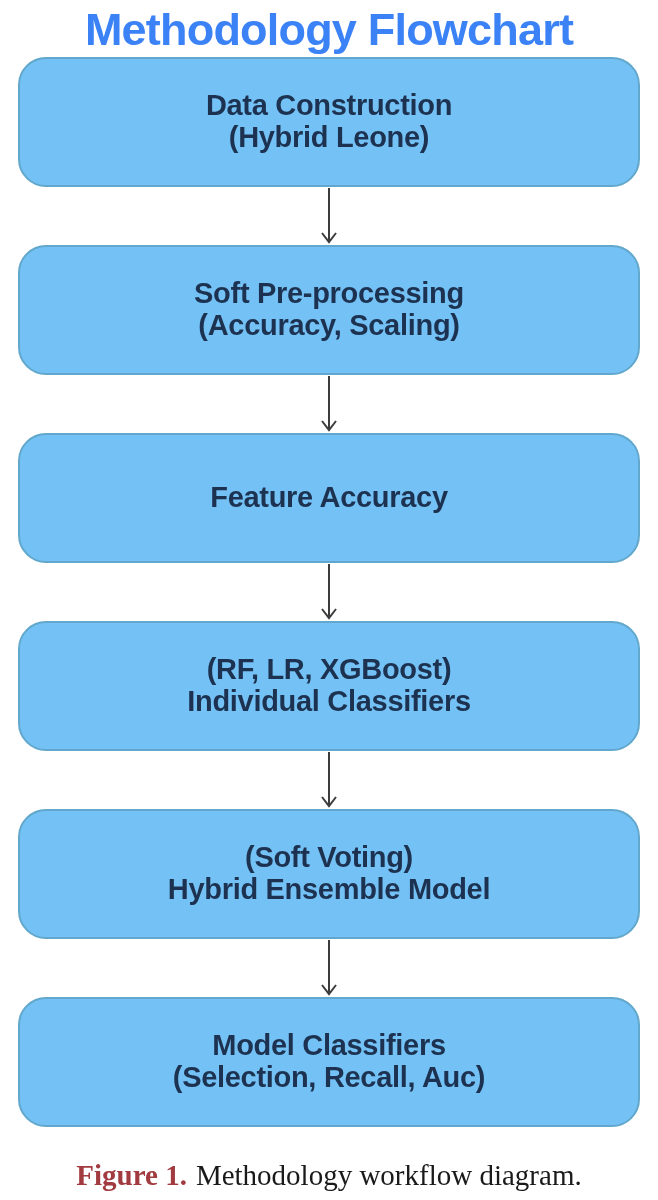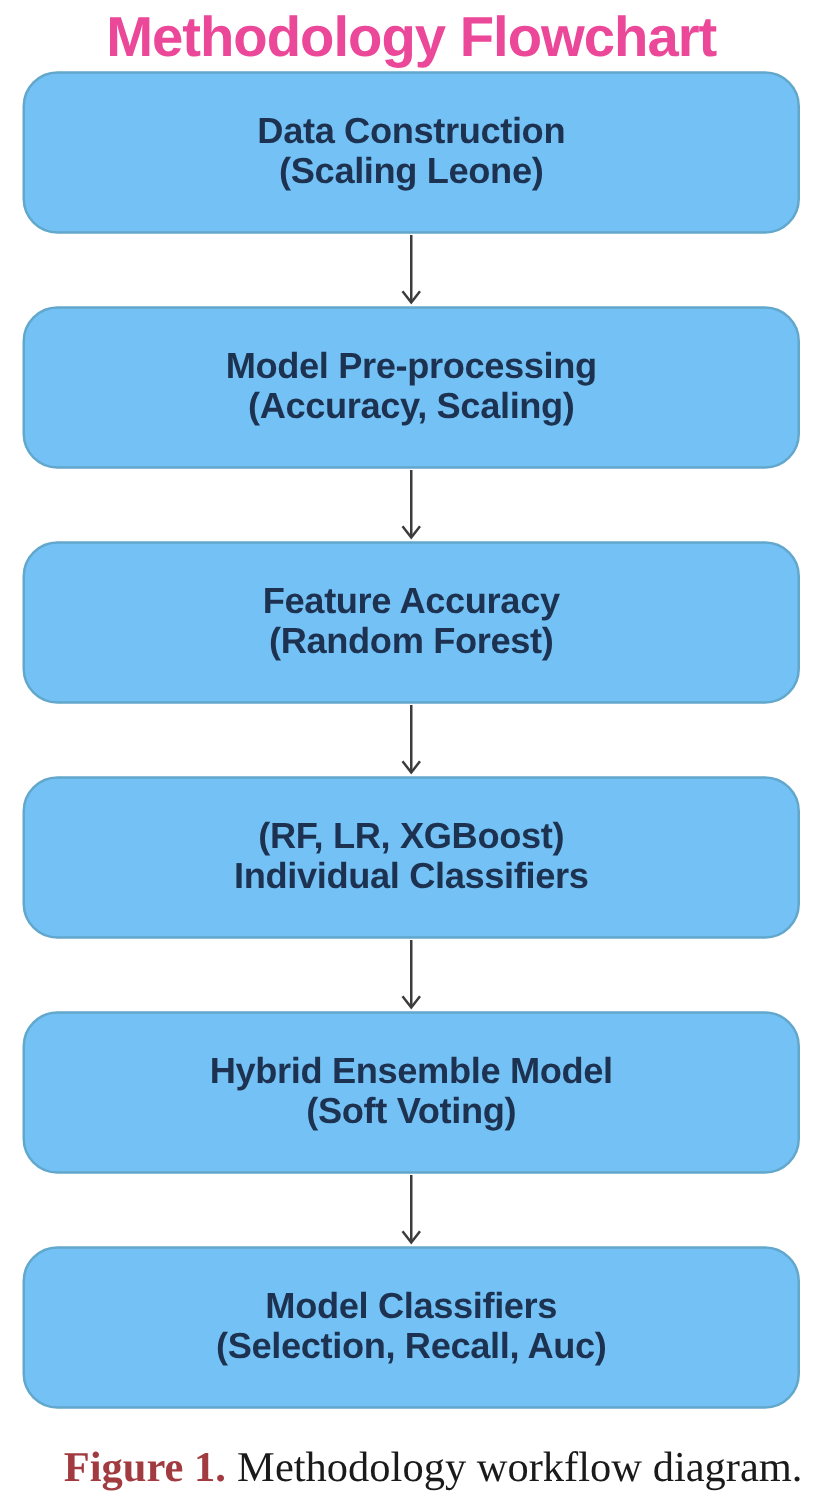--- a/index.html
+++ b/index.html
@@ -13,21 +13,21 @@
   }
   .title {
     margin: 0;
     padding-top: 3px;
     height: 53px;
     line-height: 53px;
     text-align: center;
     font-size: 45px;
     font-weight: 700;
     letter-spacing: -0.8px;
-    color: #ec4899;
+    color: #3b82f6;
   }
   .flow {
     margin-top: 1px;
     padding: 0 18px;
     display: flex;
     flex-direction: column;
     align-items: center;
   }
   .box {
     box-sizing: border-box;
@@ -51,82 +51,81 @@
     white-space: nowrap;
   }
   .arrow-wrap {
     height: 58px;
     display: flex;
     align-items: center;
     justify-content: center;
   }
   .caption {
     margin: 27px 16px 0 16px;
-    text-align: right;
+    text-align: center;
     font-family: "Liberation Serif", serif;
-    font-size: 34px;
+    font-size: 29px;
     line-height: 42px;
     color: #1a1a1a;
     white-space: nowrap;
   }
   .cap-label {
     color: var(--caption-label-color, #a23b40);
     font-weight: 700;
     margin-right: 9px;
   }
 </style>
 </head>
 <body>
 
 <div class="page" style="--box-fill: #74c2f5; --box-border: #62a7cc; --box-text: #1d3250; --caption-label-color: #a23b40;">
   <h1 class="title">Methodology Flowchart</h1>
   <div class="flow" id="flow">
       <div class="box">
         <div class="box-line">Data Construction</div>
-        <div class="box-line">(Scaling Leone)</div>
+        <div class="box-line">(Hybrid Leone)</div>
       </div>
       <div class="arrow-wrap">
         <svg width="24" height="58" viewBox="0 0 24 58">
           <line x1="12" y1="1" x2="12" y2="54" stroke="#3c3c3c" stroke-width="2"></line>
           <polyline points="5,46 12,55 19,46" fill="none" stroke="#3c3c3c" stroke-width="2"></polyline>
         </svg>
       </div>
       <div class="box">
-        <div class="box-line">Model Pre-processing</div>
+        <div class="box-line">Soft Pre-processing</div>
         <div class="box-line">(Accuracy, Scaling)</div>
       </div>
       <div class="arrow-wrap">
         <svg width="24" height="58" viewBox="0 0 24 58">
           <line x1="12" y1="1" x2="12" y2="54" stroke="#3c3c3c" stroke-width="2"></line>
           <polyline points="5,46 12,55 19,46" fill="none" stroke="#3c3c3c" stroke-width="2"></polyline>
         </svg>
       </div>
       <div class="box">
         <div class="box-line">Feature Accuracy</div>
-        <div class="box-line">(Random Forest)</div>
       </div>
       <div class="arrow-wrap">
         <svg width="24" height="58" viewBox="0 0 24 58">
           <line x1="12" y1="1" x2="12" y2="54" stroke="#3c3c3c" stroke-width="2"></line>
           <polyline points="5,46 12,55 19,46" fill="none" stroke="#3c3c3c" stroke-width="2"></polyline>
         </svg>
       </div>
       <div class="box">
         <div class="box-line">(RF, LR, XGBoost)</div>
         <div class="box-line">Individual Classifiers</div>
       </div>
       <div class="arrow-wrap">
         <svg width="24" height="58" viewBox="0 0 24 58">
           <line x1="12" y1="1" x2="12" y2="54" stroke="#3c3c3c" stroke-width="2"></line>
           <polyline points="5,46 12,55 19,46" fill="none" stroke="#3c3c3c" stroke-width="2"></polyline>
         </svg>
       </div>
       <div class="box">
+        <div class="box-line">(Soft Voting)</div>
         <div class="box-line">Hybrid Ensemble Model</div>
-        <div class="box-line">(Soft Voting)</div>
       </div>
       <div class="arrow-wrap">
         <svg width="24" height="58" viewBox="0 0 24 58">
           <line x1="12" y1="1" x2="12" y2="54" stroke="#3c3c3c" stroke-width="2"></line>
           <polyline points="5,46 12,55 19,46" fill="none" stroke="#3c3c3c" stroke-width="2"></polyline>
         </svg>
       </div>
       <div class="box">
         <div class="box-line">Model Classifiers</div>
         <div class="box-line">(Selection, Recall, Auc)</div>

